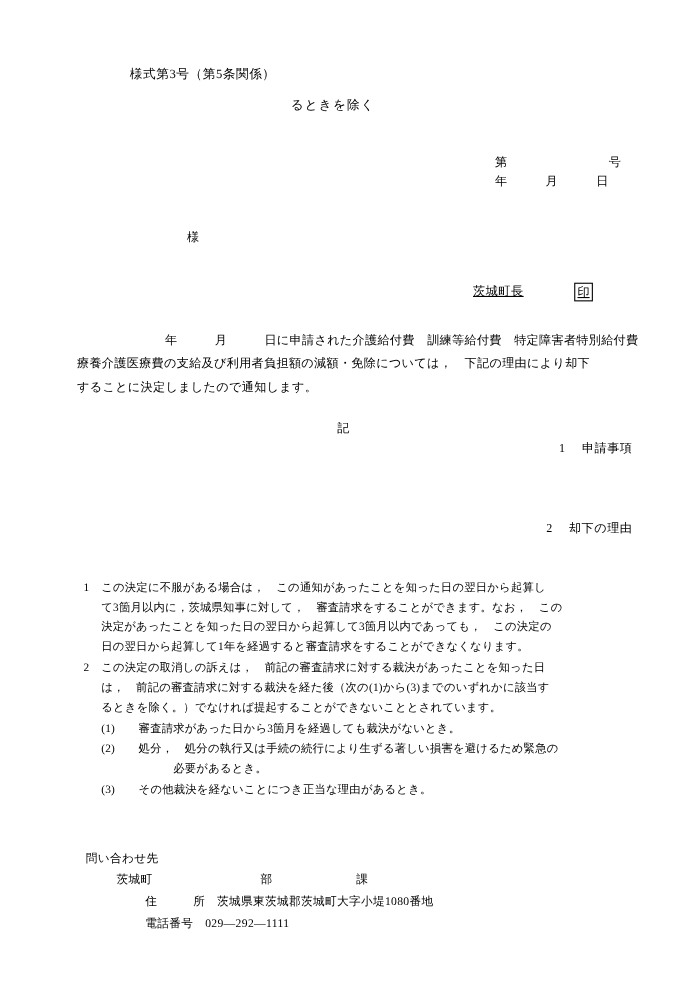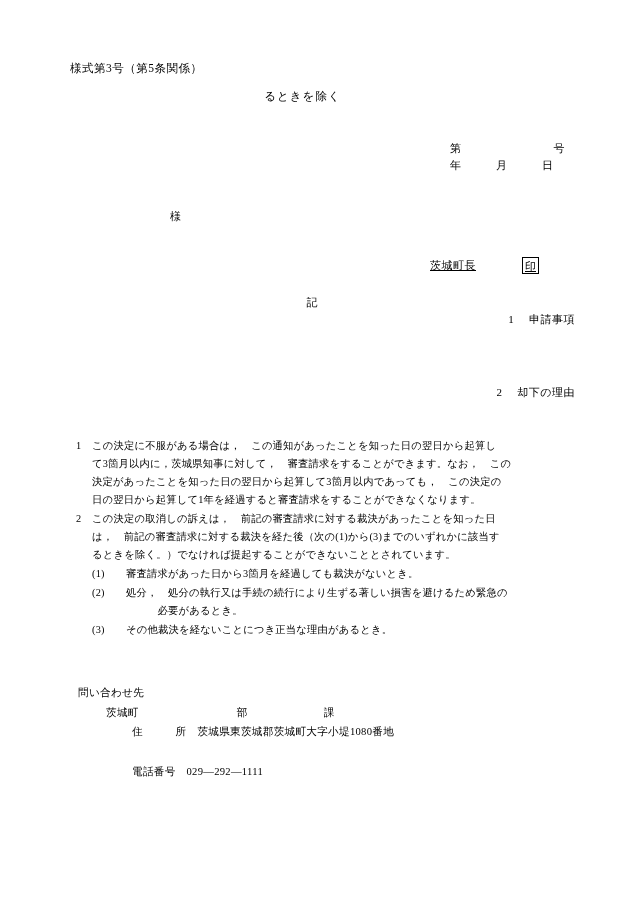--- a/index.html
+++ b/index.html
@@ -20,20 +20,21 @@
   .page {
     position: relative;
     width: 630px;
     height: 915px;
     box-sizing: border-box;
     padding: 60px 55px 20px 70px;
   }
   .form-no {
     font-size: 11.5px;
     letter-spacing: 0.5px;
+    margin-left: 48px;
   }
   .doc-title {
     text-align: center;
     font-size: 11.5px;
     margin-top: 10px;
     letter-spacing: 1px;
     padding-right: 40px;
   }
   .meta-block {
     margin-top: 34px;
@@ -138,21 +139,21 @@
   .sub-body p { margin: 0; }
   .contact {
     margin-top: 44px;
     font-size: 10.6px;
     line-height: 1.85;
     letter-spacing: 0.3px;
   }
   .contact .l1 { padding-left: 8px; }
   .contact .l2 { padding-left: 36px; white-space: pre; }
   .contact .l3 { padding-left: 62px; white-space: pre; }
-  .contact .l4 { padding-left: 62px; white-space: pre; margin-top: 20px; }
+  .contact .l4 { padding-left: 62px; white-space: pre; }
 </style>
 </head>
 <body>
 
 <div class="page">
 
   <div class="form-no">様式第3号（第5条関係）</div>
 
   <div class="doc-title">るときを除く</div>
 
@@ -161,20 +162,25 @@
     <div class="meta-line">年　　　月　　　日</div>
   </div>
 
   <div class="addressee">様</div>
 
   <div class="issuer">
     <span class="issuer-name">茨城町長</span>
     <span class="seal">印</span>
   </div>
 
+  <div class="body-para">
+    <span class="indent">年　　　月　　　日に申請された介護給付費　訓練等給付費　特定障害者特別給付費</span>
+    <span>療養介護医療費の支給及び利用者負担額の減額・免除については，　下記の理由により却下</span><br>
+    <span>することに決定しましたので通知します。</span>
+  </div>
 
   <div class="ki">記</div>
 
   <div class="numbered-head">
     <span>1</span>
     　<span>申請事項</span>
   </div>
 
   <div class="gap-1"></div>
 

